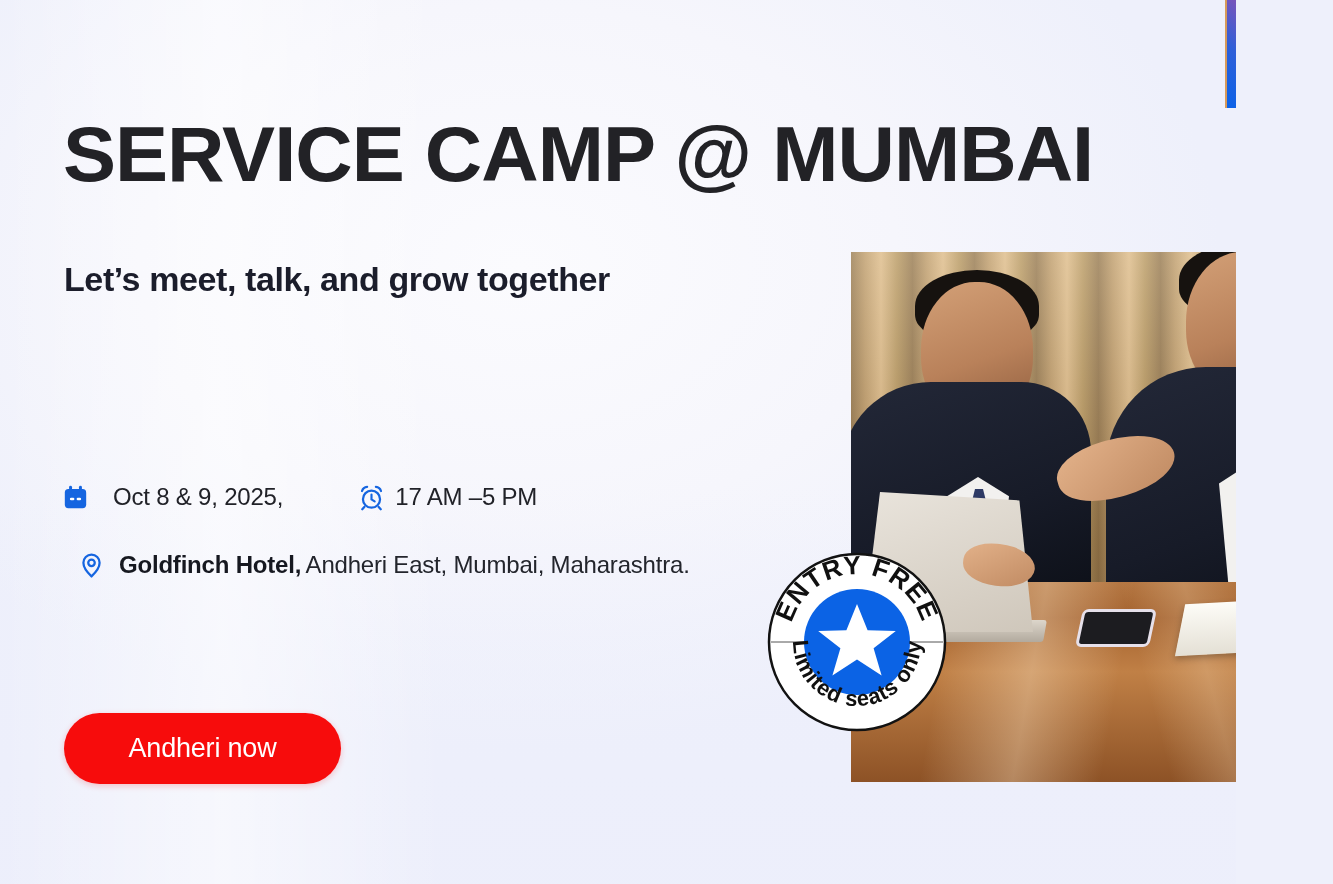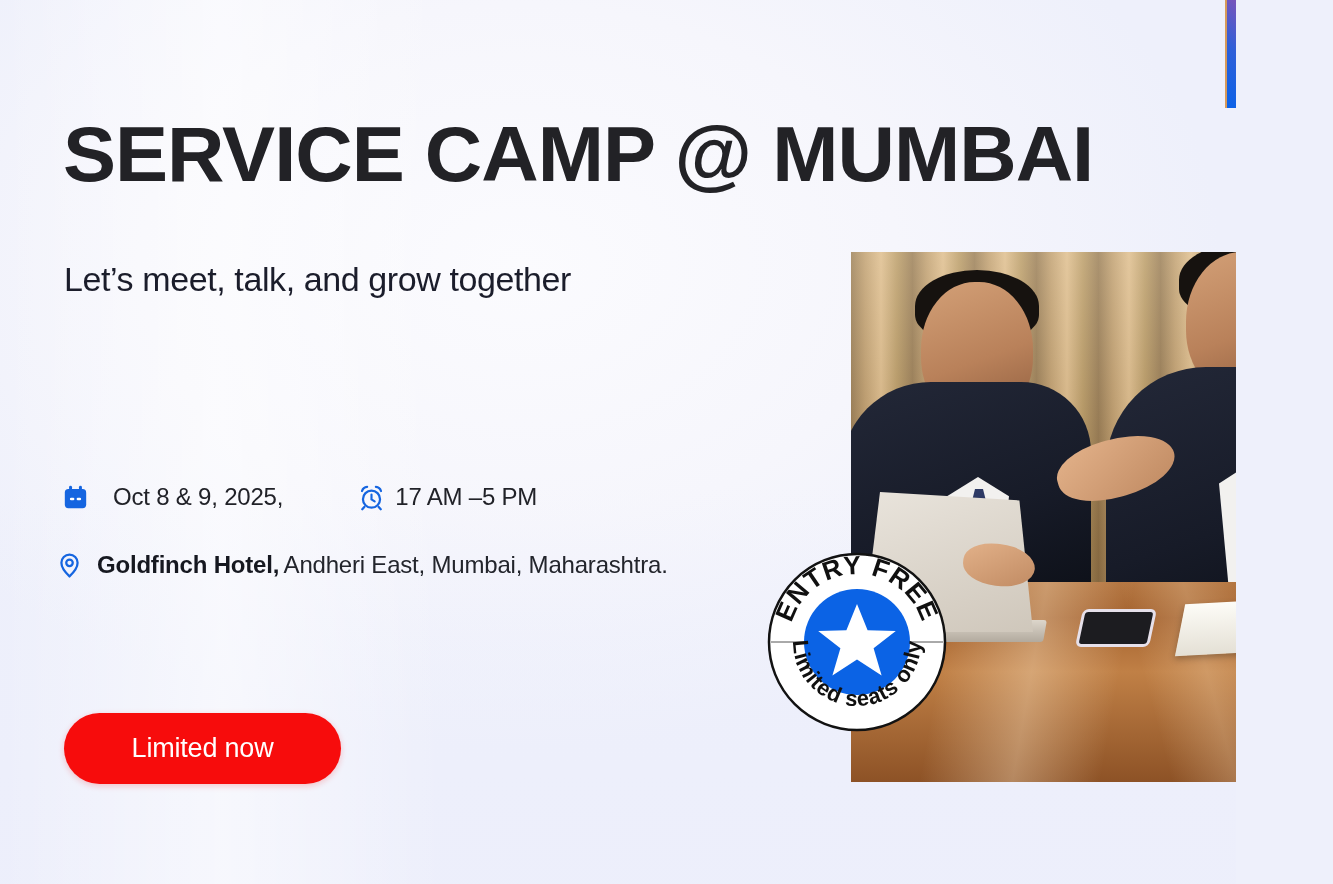--- a/index.html
+++ b/index.html
@@ -49,21 +49,21 @@
     transform-origin:left top;
     font-stretch:condensed;
   }
 
   
   #subheadline{
     position:absolute;
     left:64px; top:258px;
     font-size:34px;
     line-height:42px;
-    font-weight:400;
+    font-weight:700;
     color:#1b1d2b;
     letter-spacing:-.4px;
   }
   #body-copy{
     position:absolute;
     left:64px; top:318px;
     font-size:25px;
     line-height:41px;
     font-weight:400;
     color:#2a2c33;
@@ -77,21 +77,21 @@
     display:flex; align-items:center; gap:12px;
   }
   .detail-icon{ display:inline-flex; align-items:center; justify-content:center; }
   #date-text{
     font-size:24px; color:#212228; margin-left:12px; letter-spacing:-.2px;
   }
   #time-group{ display:flex; align-items:center; margin-left:63px; }
   #time-text{ font-size:24px; color:#212228; margin-left:10px; letter-spacing:-.2px; }
 
   #detail-venue-row{
-    position:absolute; left:56px; top:548px;
+    position:absolute; left:78px; top:548px;
     display:flex; align-items:flex-start;
   }
   #venue-texts{ margin-left:14px; }
   #venue-name{
     font-size:24px; font-weight:700; color:#161820; letter-spacing:-.2px; line-height:32px;
   }
   #venue-address{
     font-size:24px; font-weight:400; color:#23252c; letter-spacing:-.2px;
     line-height:34px; margin-top:8px;
   }
@@ -251,21 +251,21 @@
         <path d="M12 2.4c-4 0-7.2 3.2-7.2 7.2 0 5.4 7.2 12 7.2 12s7.2-6.6 7.2-12c0-4-3.2-7.2-7.2-7.2z" fill="none" stroke="#1565e0" stroke-width="2"></path>
         <circle cx="12" cy="9.6" r="2.9" fill="none" stroke="#1565e0" stroke-width="2"></circle>
       </svg>
     </span>
     <span id="venue-texts" data-interactable="false">
       <span id="venue-name" data-interactable="false">Goldfinch Hotel,</span>
       <span id="venue-address" data-interactable="false">Andheri East, Mumbai, Maharashtra.</span>
     </span>
   </div>
 
-  <button id="register-button" data-interactable="true">Limited now</button>
+  <button id="register-button" data-interactable="true">Andheri now</button>
 
   <div id="photo" data-interactable="false">
     <div id="photo-curtain" data-interactable="false"></div>
     <div id="photo-curtain-shade" data-interactable="false"></div>
 
     <div id="person-left-hair" class="hair" data-interactable="false"></div>
     <div id="person-left-head" class="head" data-interactable="false"></div>
     <div id="person-right-hair" class="hair" data-interactable="false"></div>
     <div id="person-right-head" class="head" data-interactable="false"></div>
 

